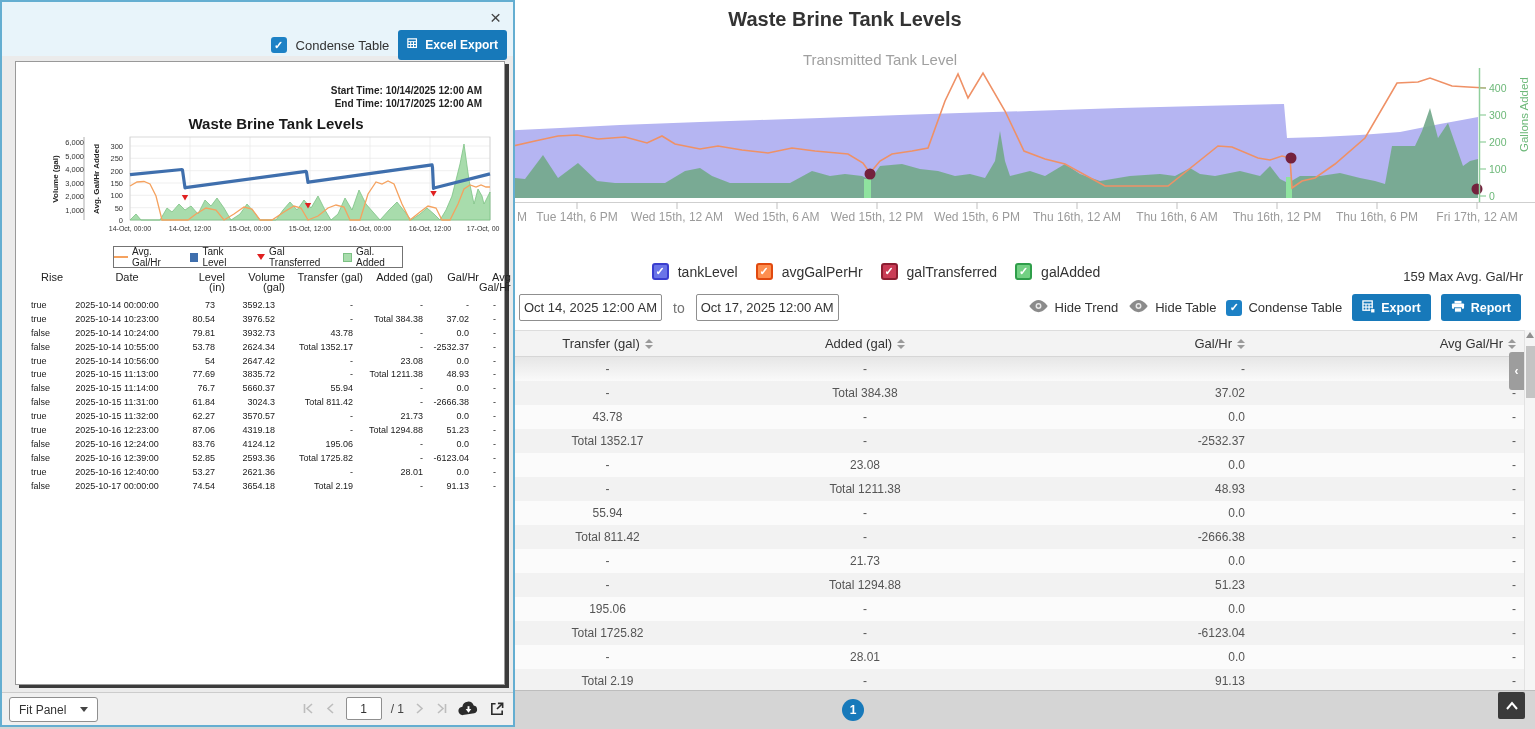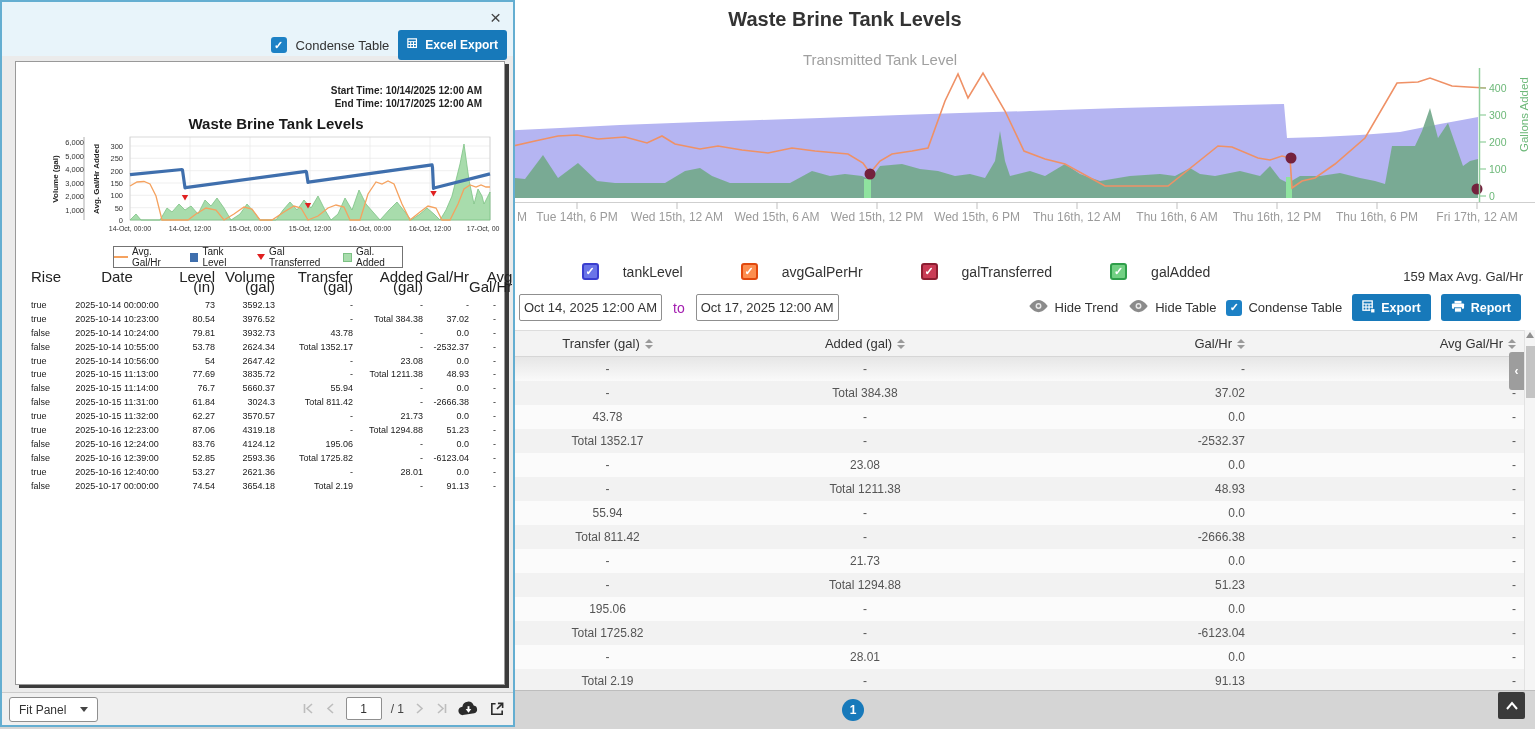--- a/index.html
+++ b/index.html
@@ -9,36 +9,36 @@
   
   .page { position:absolute; inset:0; background:#fff; }
   .page-title { position:absolute; top:8px; left:515px; width:660px; text-align:center;
     font-size:20px; font-weight:bold; color:#333; }
   .page-subtitle { position:absolute; top:51px; left:600px; width:560px; text-align:center;
     font-size:15px; color:#a0a0a0; }
   svg.main-chart { position:absolute; left:0; top:55px; width:1535px; height:175px; }
 
   .legend-row { position:absolute; top:263px; left:515px; width:722px; display:flex;
     justify-content:center; align-items:center; gap:18px; }
-  .legend-item { display:flex; align-items:center; gap:24px; font-size:14px; color:#333;margin-left:40px; }
+  .legend-item { display:flex; align-items:center; gap:9px; font-size:14px; color:#333; }
   .cb { width:17px; height:17px; border-radius:3px; border:2px solid #999; display:flex;
     align-items:center; justify-content:center; }
   .cb::after { content:"✓"; color:#fff; font-size:11px; font-weight:bold; line-height:1; }
   .cb-tank  { background:#6a74e8; border-color:#3a3ecf; }
   .cb-avg   { background:#fd8e4f; border-color:#e1490e; }
   .cb-trans { background:#ca3b55; border-color:#8c1d31; }
   .cb-added { background:#72d083; border-color:#2f9e4a; }
   .cb-blue  { background:#1d81c5; border-color:#1d81c5; width:16px; height:16px; }
 
   .max-avg { position:absolute; top:269px; right:12px; font-size:13px; color:#333; }
 
   .controls-left { position:absolute; top:294px; left:519px; display:flex; align-items:center; gap:11px; }
   .date-box { width:143px; height:27px; border:1px solid #8f8f8f; border-radius:2px;
     font-size:13px; color:#333; display:flex; align-items:center; justify-content:center; background:#fff; }
-  .to-label { font-size:14px; color:#a21caf;text-align:right; }
+  .to-label { font-size:14px; color:#737373;text-align:right; }
   .controls-right { position:absolute; top:294px; right:14px; display:flex; align-items:center; gap:10px; }
   .ctl-item { display:flex; align-items:center; gap:6px; font-size:13px; color:#333; cursor:default; }
   .btn-blue { height:27px; background:#1779ba; color:#fff; border:none; border-radius:3px;
     font-family:inherit; font-size:12.5px; font-weight:bold; display:flex; align-items:center;
     gap:6px; padding:0 10px; }
 
   
   .main-table { position:absolute; left:515px; top:330px; width:1009px; }
   .mt-header { display:grid; grid-template-columns:185px 330px 223px 1fr; height:27px;
     background:#f3f3f3; border-top:1px solid #ddd; border-bottom:1px solid #d6d6d6; }
@@ -95,21 +95,21 @@
     border:1px solid #737373; display:flex; align-items:center; justify-content:center; gap:10px; }
   .pl-item { display:flex; align-items:center; gap:4px; font-size:10px; color:#222; }
   .pl-line { width:15px; height:0; border-top:2px solid #f5a25f; }
   .pl-bluesq { width:9px; height:9px; background:#3f6fad; }
   .pl-tri { width:0; height:0; border-left:4px solid transparent; border-right:4px solid transparent;
     border-top:6px solid #e02020; }
   .pl-greensq { width:9px; height:9px; background:#a8dcac; border:1px solid #7cc184; }
 
   .pdf-table { position:absolute; top:210px; left:15px; right:8px; }
   .pt-header, .pt-row { display:grid; grid-template-columns:32px 108px 44px 60px 78px 70px 46px 1fr; }
-  .pt-header { font-size:15px; color:#222; margin-bottom:6px; }
+  .pt-header { font-size:11px; color:#222; margin-bottom:6px;margin-left:10px; }
   .pt-header > div { line-height:10px; }
   .pt-row { height:13.9px; font-size:9px; color:#1a1a1a; align-items:center; }
   .pt-c0 { text-align:left; } .pt-c1 { text-align:center; }
   .pt-c2,.pt-c3,.pt-c4,.pt-c5,.pt-c6,.pt-c7 { text-align:right; }
   .pt-header .pt-c7 { white-space:normal; }
 
   .modal-footer { position:absolute; left:0; right:0; bottom:0; height:33px; background:#f0f0f0;
     border-top:1px solid #ccc; }
   .fit-panel { position:absolute; left:7px; top:4px; height:25px; background:#fff;
     border:1px solid #8f8f8f; border-radius:3px; font-family:inherit; font-size:12px; color:#333;

